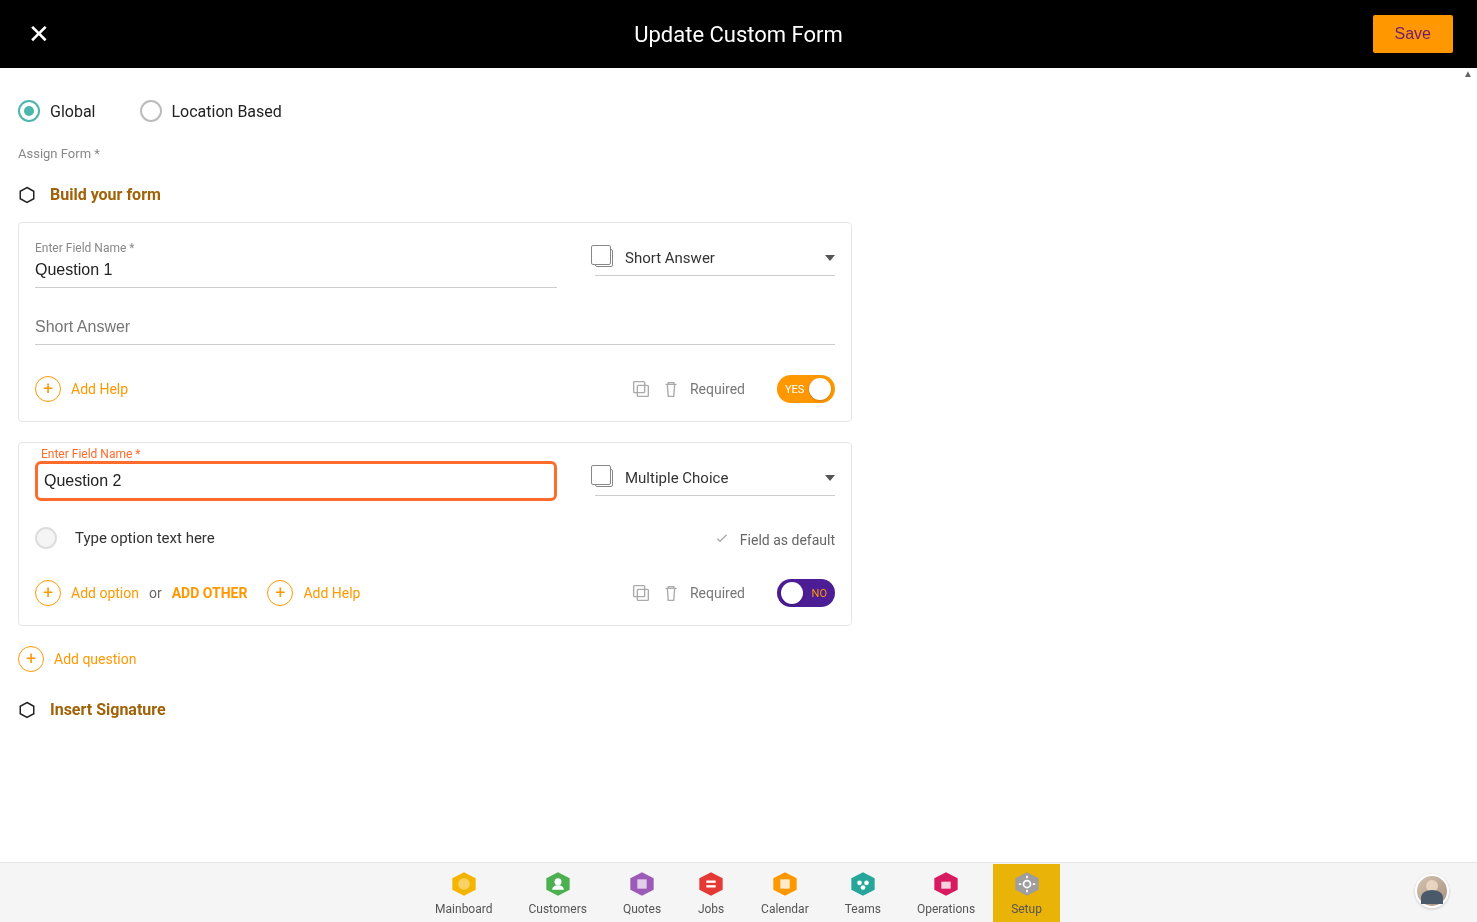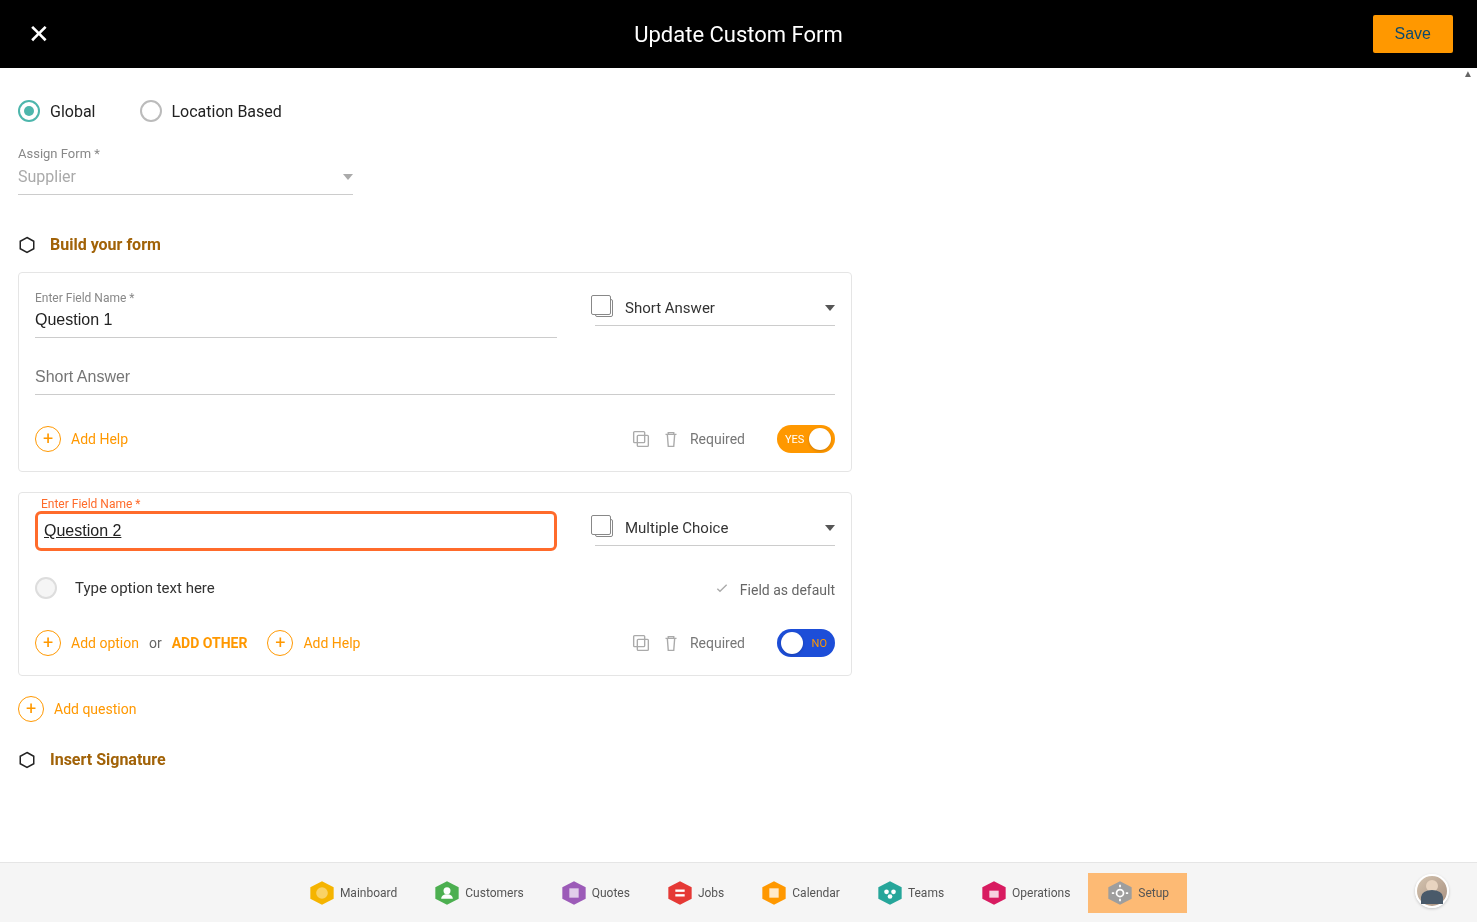--- a/index.html
+++ b/index.html
@@ -1,20 +1,20 @@
 <!DOCTYPE html>
 <html><head>
 <meta charset="utf-8">
 <style>
   * { box-sizing: border-box; margin: 0; padding: 0; }
   body { font-family: -apple-system, BlinkMacSystemFont, "Segoe UI", Roboto, Arial, sans-serif; background: #fff; color: #222; overflow: hidden; }
   .topbar { background: #000; height: 68px; display: flex; align-items: center; justify-content: space-between; padding: 0 24px; }
   .close-x { color: #fff; font-size: 26px; cursor: pointer; padding: 4px; }
   .topbar-title { color: #fff; font-size: 22px; font-weight: 400; position: absolute; left: 50%; transform: translateX(-50%); }
-  .save-btn { background: #ff9800; color: #0c4a6e; border: none; padding: 10px 22px; font-size: 16px; cursor: pointer; border-radius: 2px; }
+  .save-btn { background: #ff9800; color: #701a75; border: none; padding: 10px 22px; font-size: 16px; cursor: pointer; border-radius: 2px; }
 
   .content-wrapper { height: calc(922px - 68px - 60px); overflow-y: scroll; position: relative; }
   .content { padding: 32px 18px 40px 18px; max-width: 870px; }
 
   
   .radio-row { display: flex; gap: 44px; margin-bottom: 24px; }
   .radio-item { display: flex; align-items: center; gap: 10px; cursor: pointer; font-size: 16px; color: #222; }
   .radio-circle { width: 22px; height: 22px; border: 2px solid #bbb; border-radius: 50%; display: flex; align-items: center; justify-content: center; }
   .radio-circle.selected { border-color: #4db6ac; }
   .radio-dot { width: 10px; height: 10px; border-radius: 50%; background: #4db6ac; }
@@ -32,21 +32,21 @@
 
   
   .field-card { border: 1px solid #e5e5e5; border-radius: 4px; padding: 18px 16px; margin-bottom: 20px; }
   .card-top { display: flex; gap: 38px; align-items: flex-start; }
   .input-group { flex: 1; }
   .input-label { font-size: 12px; color: #888; margin-bottom: 2px; display: block; }
   .input-label.orange { color: #ff6b2b; }
   .text-input { width: 100%; border: none; border-bottom: 1px solid #ccc; font-size: 16px; padding: 4px 0 8px 0; outline: none; color: #222; }
   .text-input::placeholder { color: #999; }
   .highlight-box { border: 3px solid #ff6b2b; border-radius: 6px; padding: 2px 4px; }
-  .highlight-box .text-input { border-bottom: none; padding: 6px 2px; text-decoration: underline; }
+  .highlight-box .text-input { border-bottom: none; padding: 6px 2px; }
 
   .type-select { width: 240px; display: flex; align-items: center; gap: 12px; border-bottom: 1px solid #ccc; padding: 8px 0; cursor: pointer; }
   .type-icon { width: 18px; height: 18px; border: 1.5px solid #888; border-radius: 2px; position: relative; }
   .type-icon::before { content: ""; position: absolute; width: 18px; height: 18px; border: 1.5px solid #888; border-radius: 2px; top: -5px; left: -5px; background: #fff; }
   .type-label { flex: 1; font-size: 15px; color: #333; }
   .type-caret { width: 0; height: 0; border-left: 5px solid transparent; border-right: 5px solid transparent; border-top: 6px solid #555; }
 
   .answer-row { margin-top: 26px; }
   .answer-input { width: 100%; border: none; border-bottom: 1px solid #ccc; font-size: 16px; padding: 4px 0 8px 0; outline: none; color: #999; }
 
@@ -55,42 +55,42 @@
   .plus-circle { width: 26px; height: 26px; border: 1.5px solid #ff9800; border-radius: 50%; display: flex; align-items: center; justify-content: center; color: #ff9800; font-size: 18px; line-height: 1; cursor: pointer; }
   .orange-link { color: #ff9800; font-size: 14px; cursor: pointer; }
   .bold-link { font-weight: 700; }
   .gray-txt { color: #666; font-size: 14px; }
   .right-actions { display: flex; align-items: center; gap: 8px; }
   .icon-btn { width: 22px; height: 22px; cursor: pointer; color: #aaa; }
   .required-label { font-size: 14px; color: #777; }
 
   .toggle { width: 58px; height: 28px; border-radius: 14px; position: relative; cursor: pointer; display: flex; align-items: center; margin-left: 24px; }
   .toggle.on { background: #ff9800; }
-  .toggle.off { background: #1d4ed8; }
+  .toggle.off { background: #4c1d95; }
   .toggle-knob { width: 22px; height: 22px; background: #fff; border-radius: 50%; position: absolute; top: 3px; box-shadow: 0 1px 3px rgba(0,0,0,0.2); }
   .toggle.on .toggle-knob { right: 4px; }
   .toggle.off .toggle-knob { left: 4px; }
   .toggle-text { font-size: 11px; color: #fff; position: absolute; }
   .toggle.on .toggle-text { left: 8px; }
   .toggle.off .toggle-text { right: 8px; color: #ff9800; }
 
   
   .option-row { display: flex; align-items: flex-end; justify-content: space-between; margin-top: 26px; }
   .option-left { display: flex; align-items: center; gap: 18px; }
   .option-radio { width: 22px; height: 22px; border: 2px solid #ddd; border-radius: 50%; background: #f5f5f5; }
   .option-text { font-size: 15px; color: #333; }
   .mark-default { display: flex; align-items: center; gap: 10px; color: #666; font-size: 14px; }
   .check-icon { color: #aaa; }
 
   .add-question-row { display: flex; align-items: center; gap: 10px; margin: 10px 0 28px 0; }
 
   
   .bottom-nav { position: fixed; bottom: 0; left: 0; right: 0; height: 60px; background: #f5f5f5; display: flex; align-items: center; justify-content: center; gap: 0; border-top: 1px solid #e5e5e5; }
-  .nav-item { display: flex; flex-direction: row; align-items: center; gap: 4px; padding: 6px 18px; cursor: pointer; font-size: 12px; color: #555; }
-  .nav-item.active { background: #fdba74; }
+  .nav-item { display: flex; flex-direction: column; align-items: center; gap: 4px; padding: 6px 18px; cursor: pointer; font-size: 12px; color: #555; }
+  .nav-item.active { background: #eab308; }
   .hex-icon { width: 28px; height: 28px; position: relative; }
   .avatar { position: fixed; right: 28px; bottom: 14px; width: 34px; height: 34px; border-radius: 50%; background: linear-gradient(135deg,#d4c4b0,#a89080); border: 2px solid #fff; box-shadow: 0 1px 3px rgba(0,0,0,0.2); }
   .avatar::before { content:""; position:absolute; top:4px; left:50%; transform:translateX(-50%); width:12px; height:12px; border-radius:50%; background:#e8d4c0; }
   .avatar::after { content:""; position:absolute; bottom:2px; left:50%; transform:translateX(-50%); width:22px; height:14px; border-radius:50% 50% 0 0; background:#4a5a6a; }
 
   
   .content-wrapper::-webkit-scrollbar { width: 16px; }
   .content-wrapper::-webkit-scrollbar-track { background: #f1f1f1; }
   .content-wrapper::-webkit-scrollbar-thumb { background: #c1c1c1; }
   .scroll-arrow-up { position: fixed; right: 4px; top: 68px; font-size: 10px; color: #666; }
@@ -117,24 +117,20 @@
         <span>Global</span>
       </div>
       <div class="radio-item">
         <span class="radio-circle"></span>
         <span>Location Based</span>
       </div>
     </div>
 
     <div>
       <div class="field-label-sm">Assign Form *</div>
-      <div class="assign-select">
-        <span>Supplier</span>
-        <span class="caret"></span>
-      </div>
     </div>
 
     <div class="section-heading">
       <span class="hexagon">
         <svg viewBox="0 0 24 24">
             <polygon points="12,2 21,7 21,17 12,22 3,17 3,7" fill="none" stroke="#222" stroke-width="2"></polygon>
           </svg>
       </span>
       <h3>Build your form</h3>
     </div>

